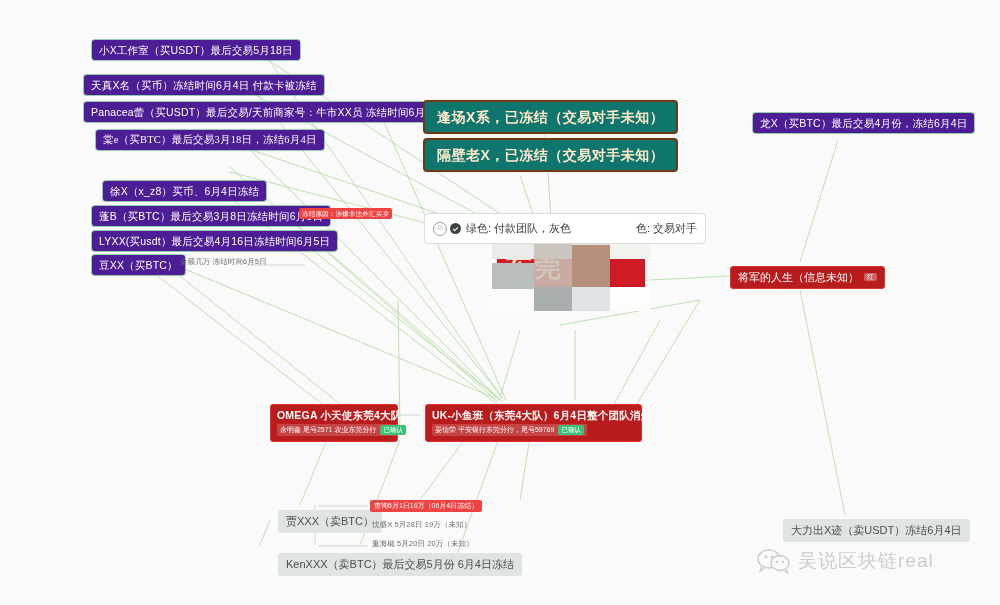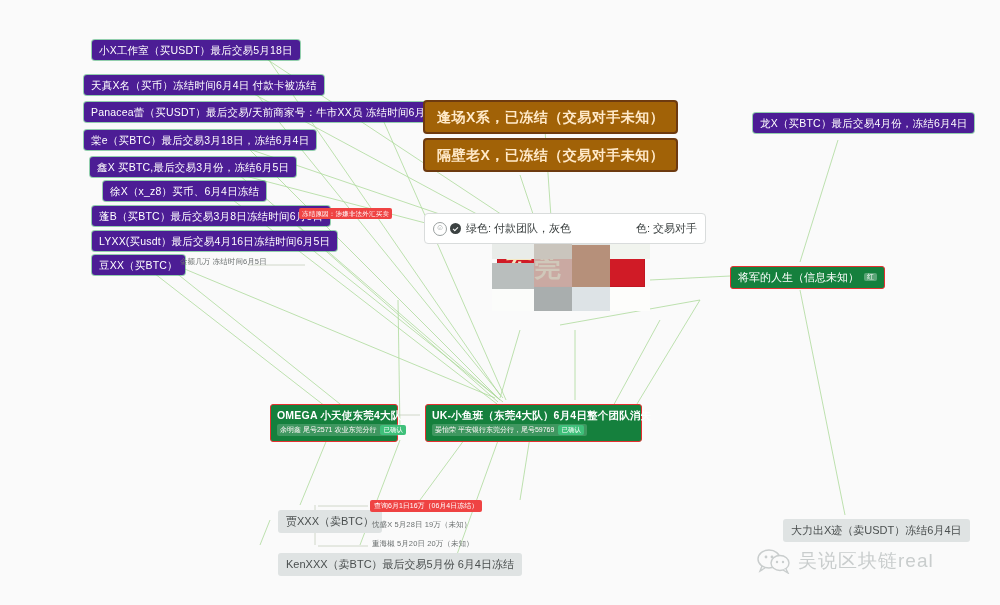--- a/index.html
+++ b/index.html
@@ -27,32 +27,32 @@
   .n-green{
     background:#4c1d95;
     color:#ffffff;
     font-size:10.5px;
     padding:4px 7px;
     box-shadow:0 0 0 1px rgba(60,170,110,.55);
     letter-spacing:.2px;
   }
   
   .n-brown{
-    background:#a16207;
+    background:#0f766e;
     color:#ffe9c9;
     font-size:14px;
     font-weight:bold;
     padding:7px 12px;
     border:2px solid #6d3a10;
     border-radius:4px;
     letter-spacing:.5px;
   }
   
   .n-red{
-    background:#15803d;
+    background:#b91c1c;
     color:#ffffff;
     font-size:11px;
     padding:4px 7px;
     border:1px solid #e53030;
     border-radius:3px;
   }
   .n-red.big{
     flex-direction:column;
     align-items:flex-start;
     padding:4px 0 5px 6px;
@@ -211,23 +211,22 @@
       <path d="M318,546 L368,546"></path>
     </g>
   </svg>
 
   <div class="node n-green" style="left:92px;top:40px;">小X工作室（买USDT）最后交易5月18日</div>
 
   <div class="node n-green" style="left:84px;top:75px;">天真X名（买币）冻结时间6月4日 付款卡被冻结</div>
 
   <div class="node n-green" style="left:84px;top:102px;">Panacea蕾（买USDT）最后交易/天前商家号：牛市XX员 冻结时间6月4日</div>
 
-  <div class="node n-green" style="left:84px;top:130px;">棠e（买BTC）最后交易3月18日，冻结6月4日</div>
-
-  <div class="node n-green" style="left:90px;top:157px;">鑫X 买BTC,最后交易3月份，冻结6月5日</div>
+  <div class="node n-green" style="left:96px;top:130px;font-family:Liberation Serif, serif;">棠e（买BTC）最后交易3月18日，冻结6月4日</div>
+
 
   <div class="node n-green" style="left:103px;top:181px;">徐X（x_z8）买币、6月4日冻结</div>
 
   <div class="node n-green" style="left:92px;top:206px;">蓬B（买BTC）最后交易3月8日冻结时间6月5日</div>
 
   <div class="node n-green" style="left:92px;top:231px;">LYXX(买usdt）最后交易4月16日冻结时间6月5日</div>
 
   <div class="node n-green" style="left:92px;top:255px;">豆XX（买BTC）</div>
 
   <div class="node n-green" style="left:753px;top:113px;">龙X（买BTC）最后交易4月份，冻结6月4日</div>

